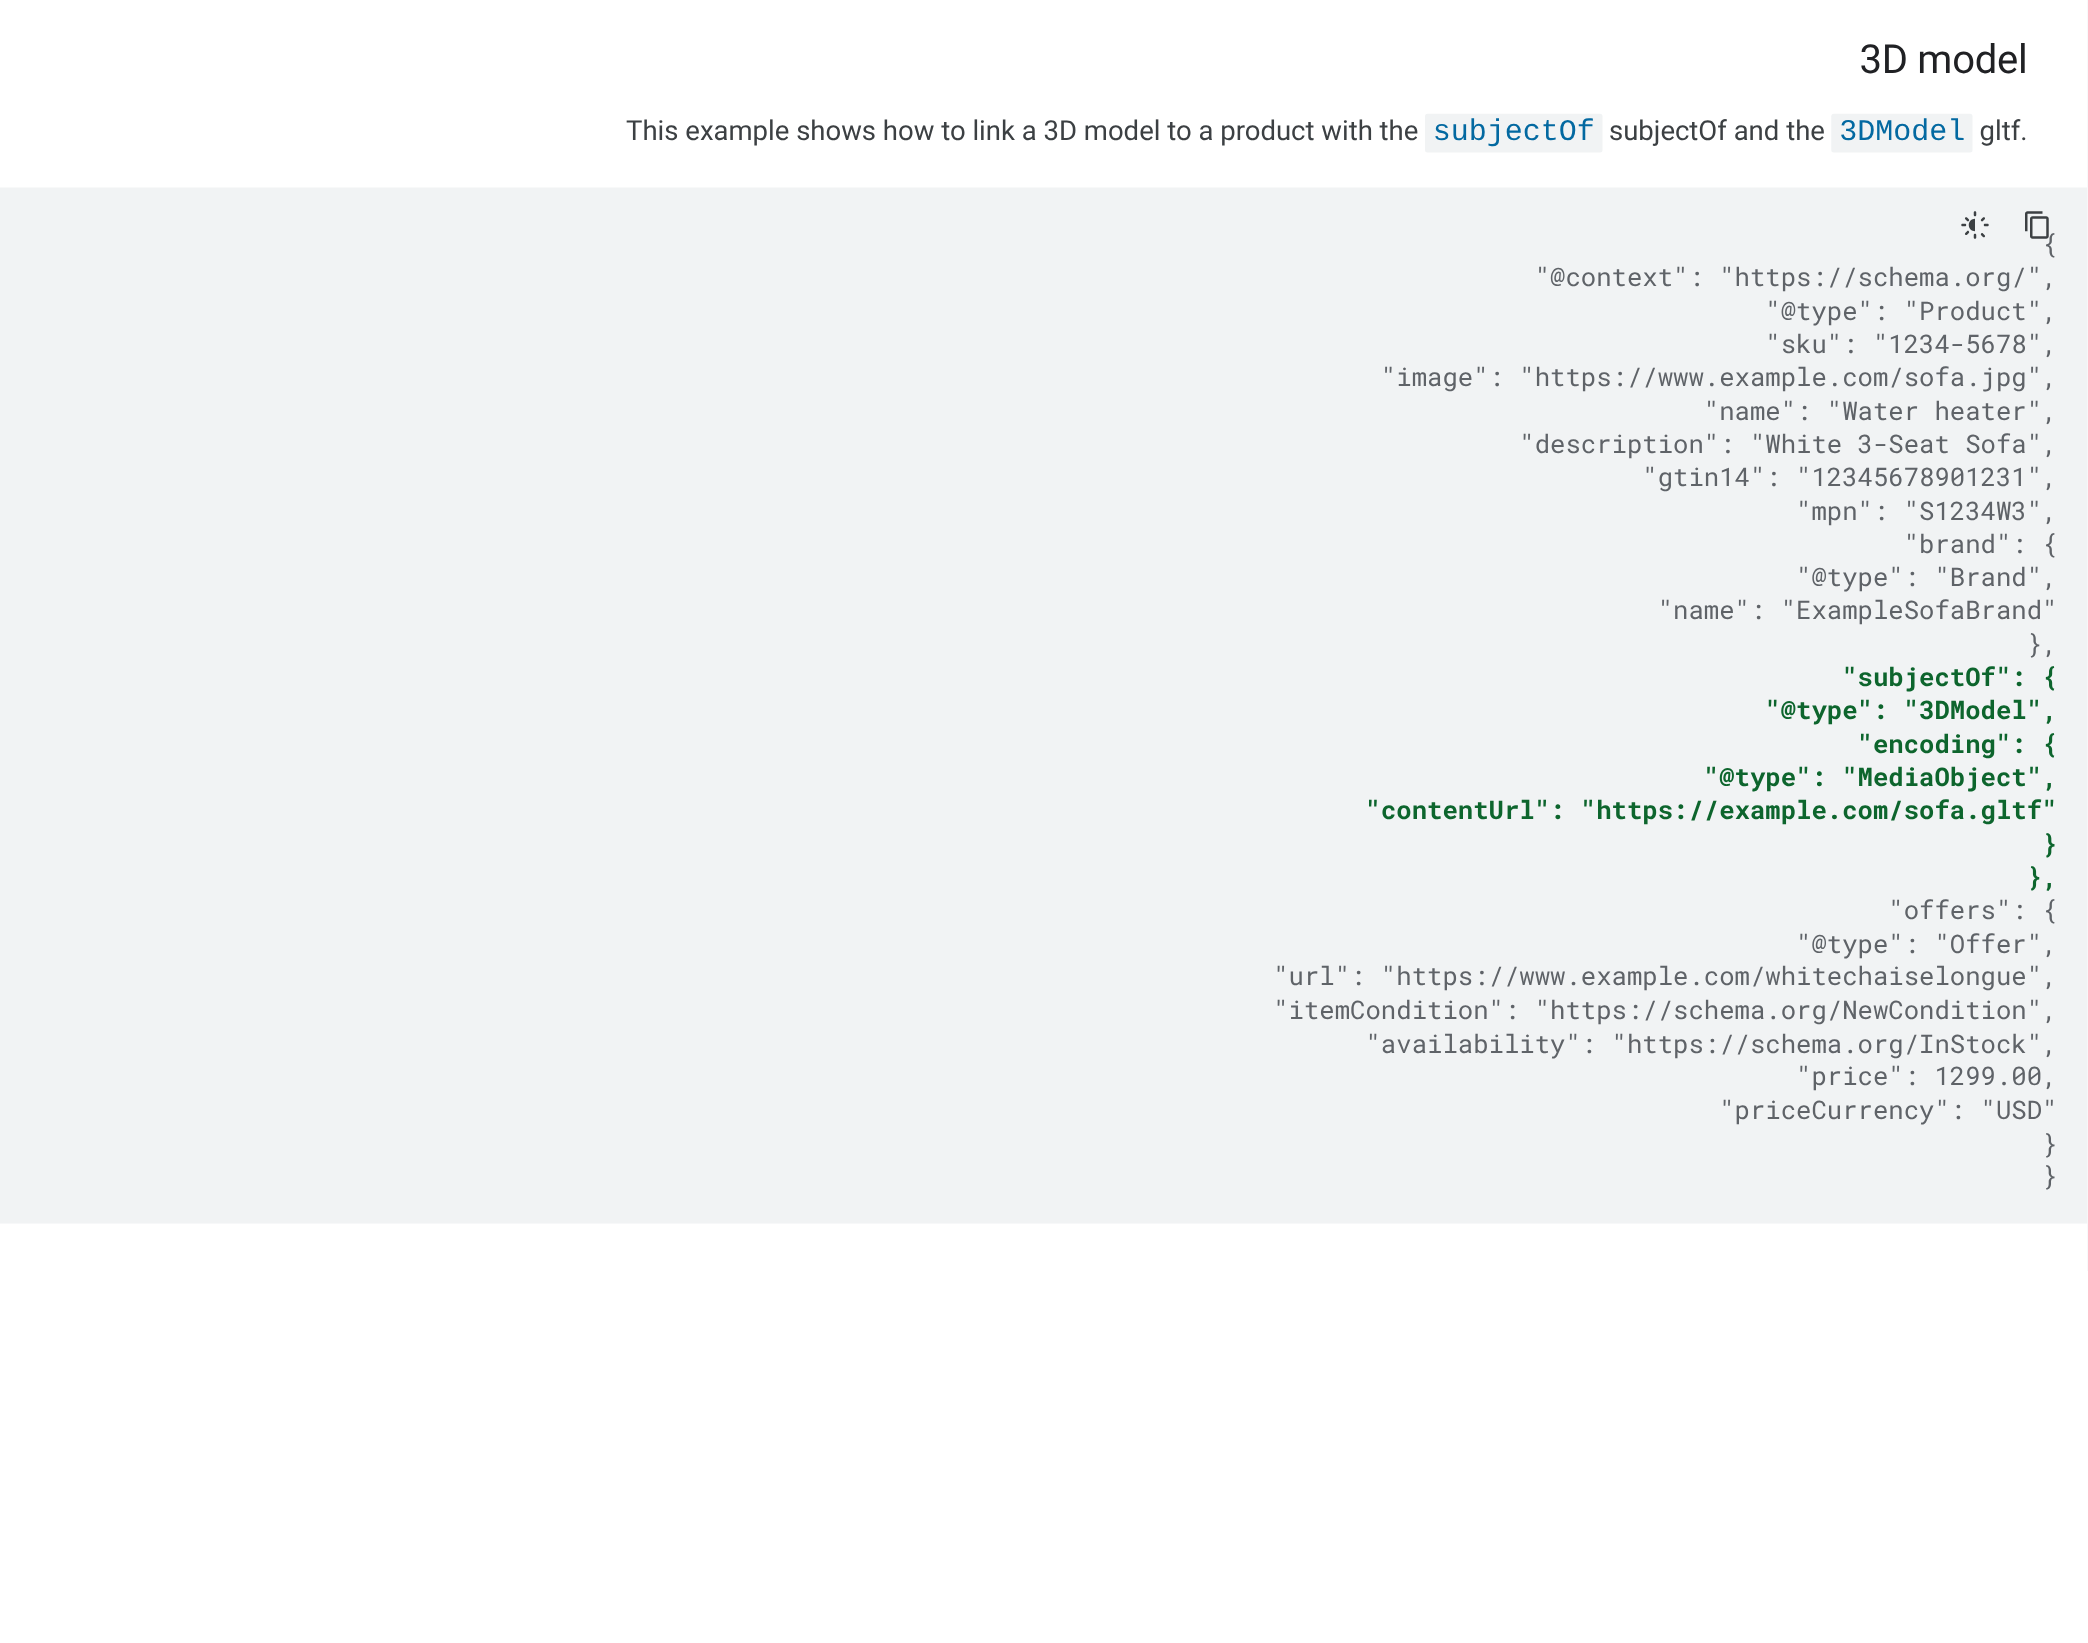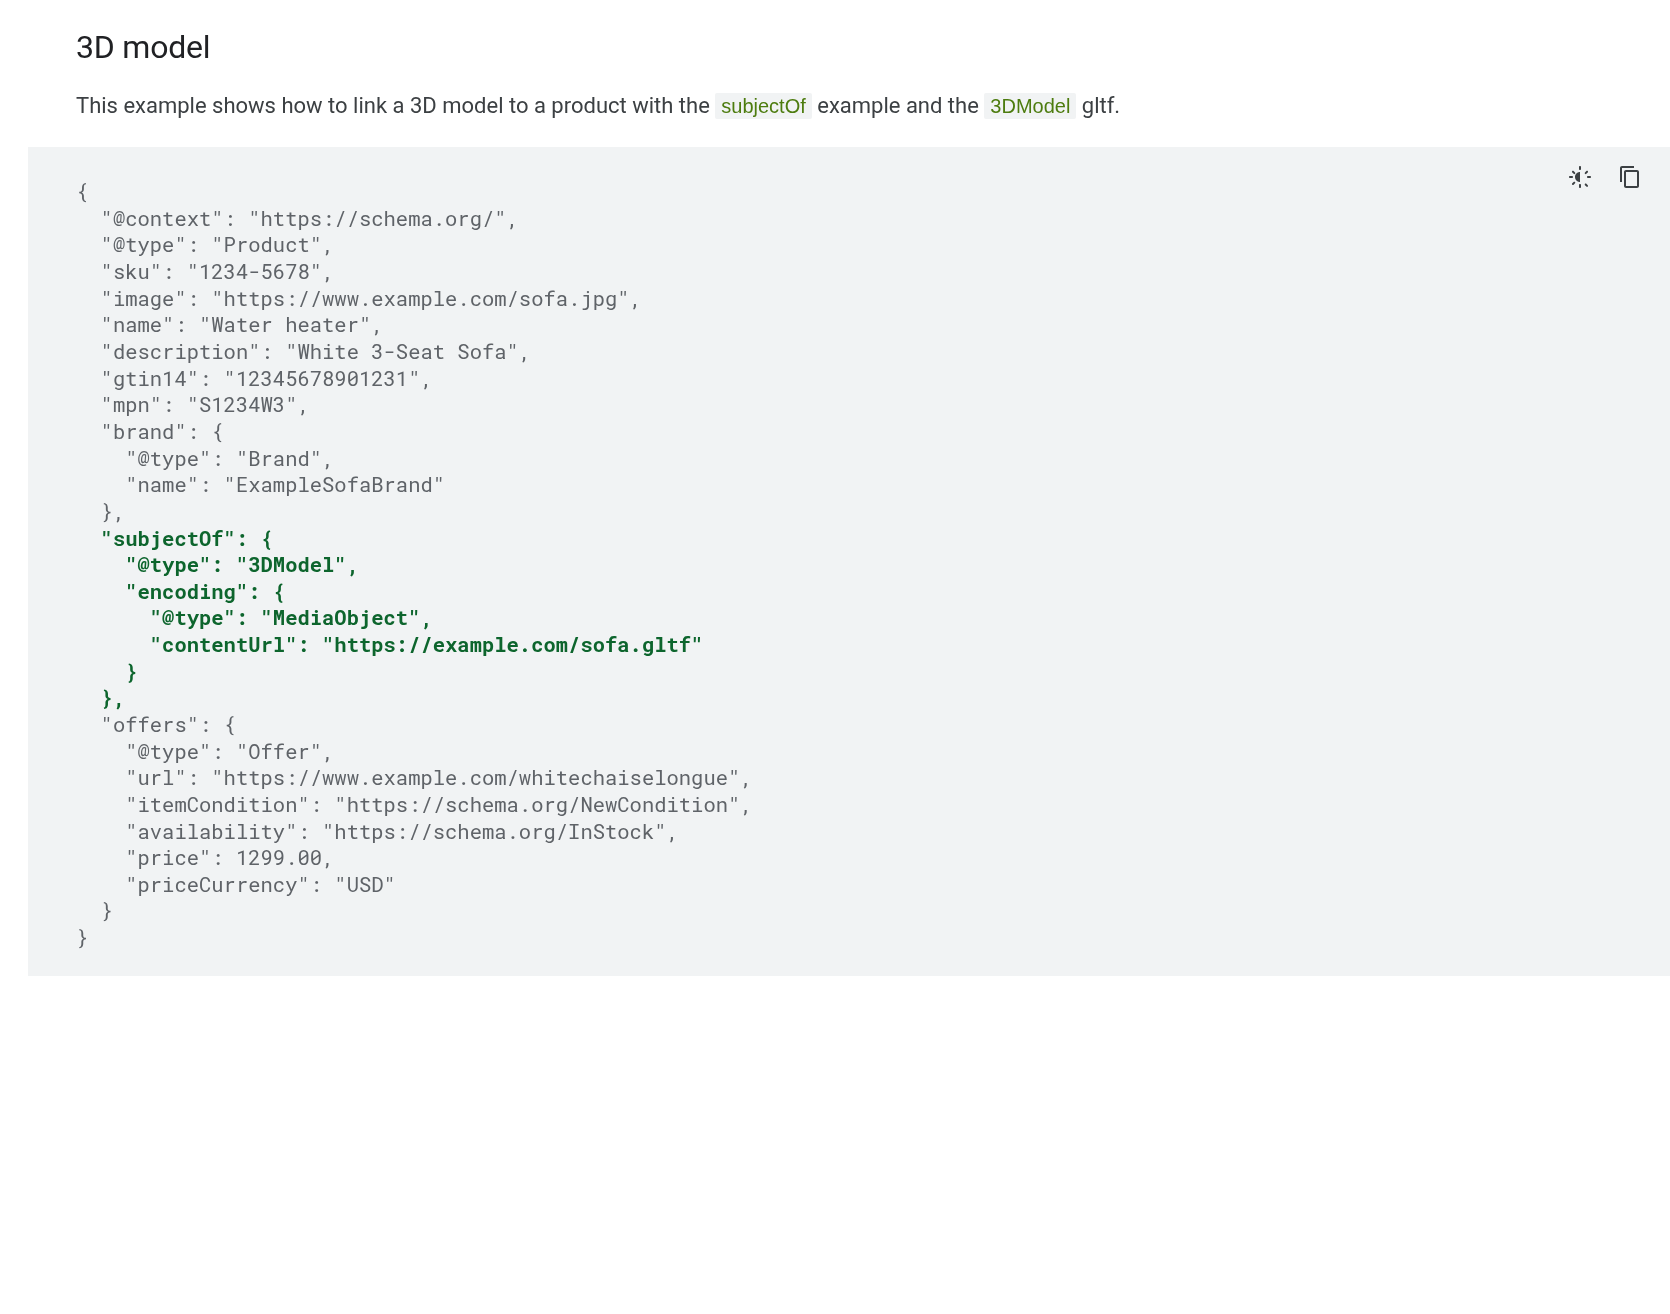--- a/index.html
+++ b/index.html
@@ -7,42 +7,43 @@
       padding: 0;
       box-sizing: border-box;
     }
     body {
       font-family: -apple-system, BlinkMacSystemFont, "Segoe UI", Roboto, "Helvetica Neue", Arial, sans-serif;
       background: #fff;
       color: #202124;
       font-size: 16px;
     }
     .content {
-      padding: 28px 48px 0 76px;
+      padding: 28px 48px 0 48px;
+      text-align: right;
     }
     h2 {
       font-size: 32px;
       font-weight: 400;
       color: #202124;
       margin-bottom: 22px;
       letter-spacing: -0.2px;
     }
     .intro {
       font-size: 22px;
       line-height: 1.6;
       color: #3c4043;
       margin-bottom: 24px;
     }
     .intro code {
-      font-family: Liberation Sans, sans-serif;
+      font-family: Liberation Mono, monospace;
       background: #f1f3f4;
       padding: 2px 6px;
       border-radius: 2px;
-      font-size: 20px;
-      color: #4d7c0f;
+      font-size: 24px;
+      color: #0369a1;
     }
     .code-block {
       background: #f1f3f4;
       padding: 18px 24px 24px 48px;
       position: relative;
       margin-left: -48px;
       margin-right: -48px;
     }
     .code-toolbar {
       position: absolute;
@@ -81,21 +82,21 @@
       font-weight: 700;
     }
   </style>
 </head>
 <body>
 
 <div class="content">
   <h2>3D model</h2>
 
   <p class="intro">
-    <span>This example shows how to link a 3D model to a product with the </span><code>subjectOf</code><span> example and the </span><code>3DModel</code><span> gltf.</span>
+    <span>This example shows how to link a 3D model to a product with the </span><code>subjectOf</code><span> subjectOf and the </span><code>3DModel</code><span> gltf.</span>
   </p>
 
   <div class="code-block">
     <div class="code-toolbar">
       <button class="icon-btn">
         <svg viewBox="0 0 24 24">
             <path d="M12 7c-2.76 0-5 2.24-5 5s2.24 5 5 5V7zM2 13h2c.55 0 1-.45 1-1s-.45-1-1-1H2c-.55 0-1 .45-1 1s.45 1 1 1zm18 0h2c.55 0 1-.45 1-1s-.45-1-1-1h-2c-.55 0-1 .45-1 1s.45 1 1 1zM11 2v2c0 .55.45 1 1 1s1-.45 1-1V2c0-.55-.45-1-1-1s-1 .45-1 1zm0 18v2c0 .55.45 1 1 1s1-.45 1-1v-2c0-.55-.45-1-1-1s-1 .45-1 1zM5.64 6.05c-.39-.39-1.02-.39-1.41 0-.39.39-.39 1.02 0 1.41l1.41 1.41c.39.39 1.02.39 1.41 0 .39-.39.39-1.02 0-1.41L5.64 6.05zm12.73 12.73c-.39-.39-1.02-.39-1.41 0-.39.39-.39 1.02 0 1.41l1.41 1.41c.39.39 1.02.39 1.41 0 .39-.39.39-1.02 0-1.41l-1.41-1.41zM19.77 7.46c.39-.39.39-1.02 0-1.41-.39-.39-1.02-.39-1.41 0l-1.41 1.41c-.39.39-.39 1.02 0 1.41.39.39 1.02.39 1.41 0l1.41-1.41zM7.05 18.37c.39-.39.39-1.02 0-1.41-.39-.39-1.02-.39-1.41 0l-1.41 1.41c-.39.39-.39 1.02 0 1.41.39.39 1.02.39 1.41 0l1.41-1.41z"></path>
           </svg>
       </button>
       <button class="icon-btn">

